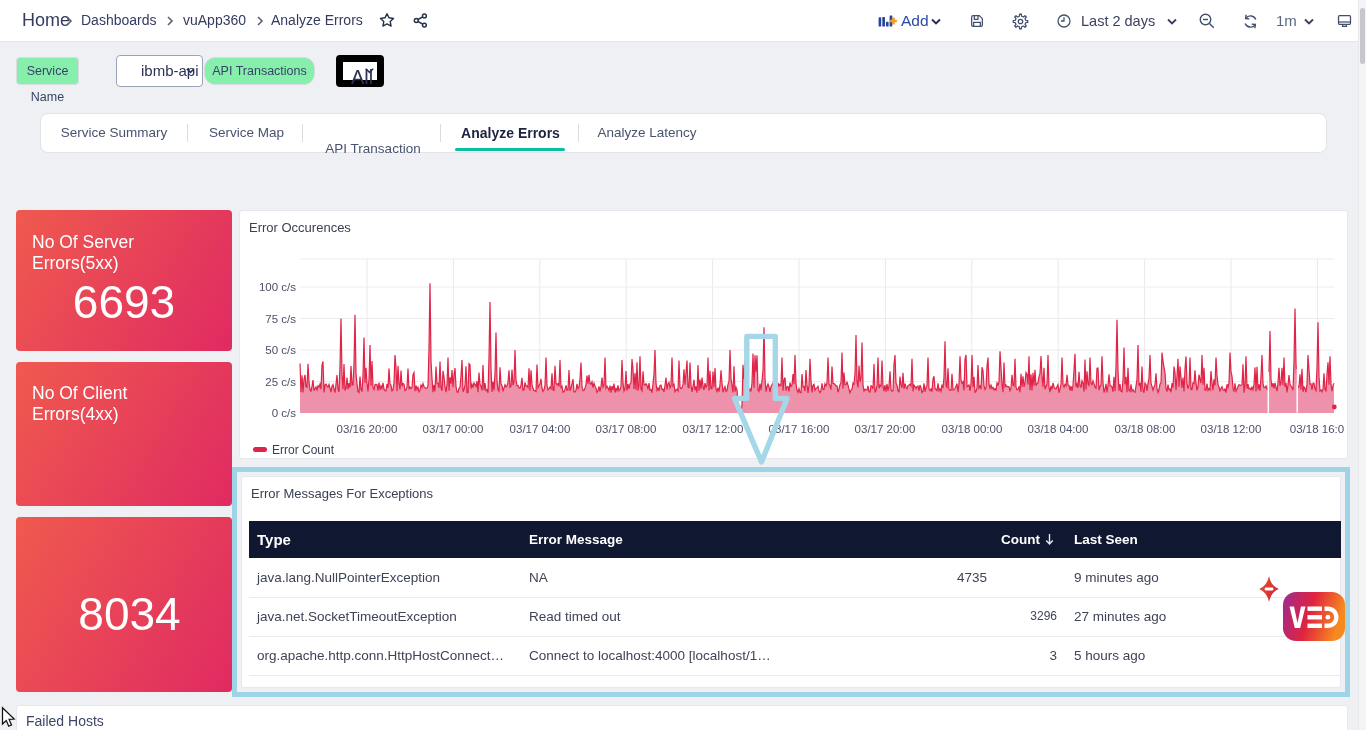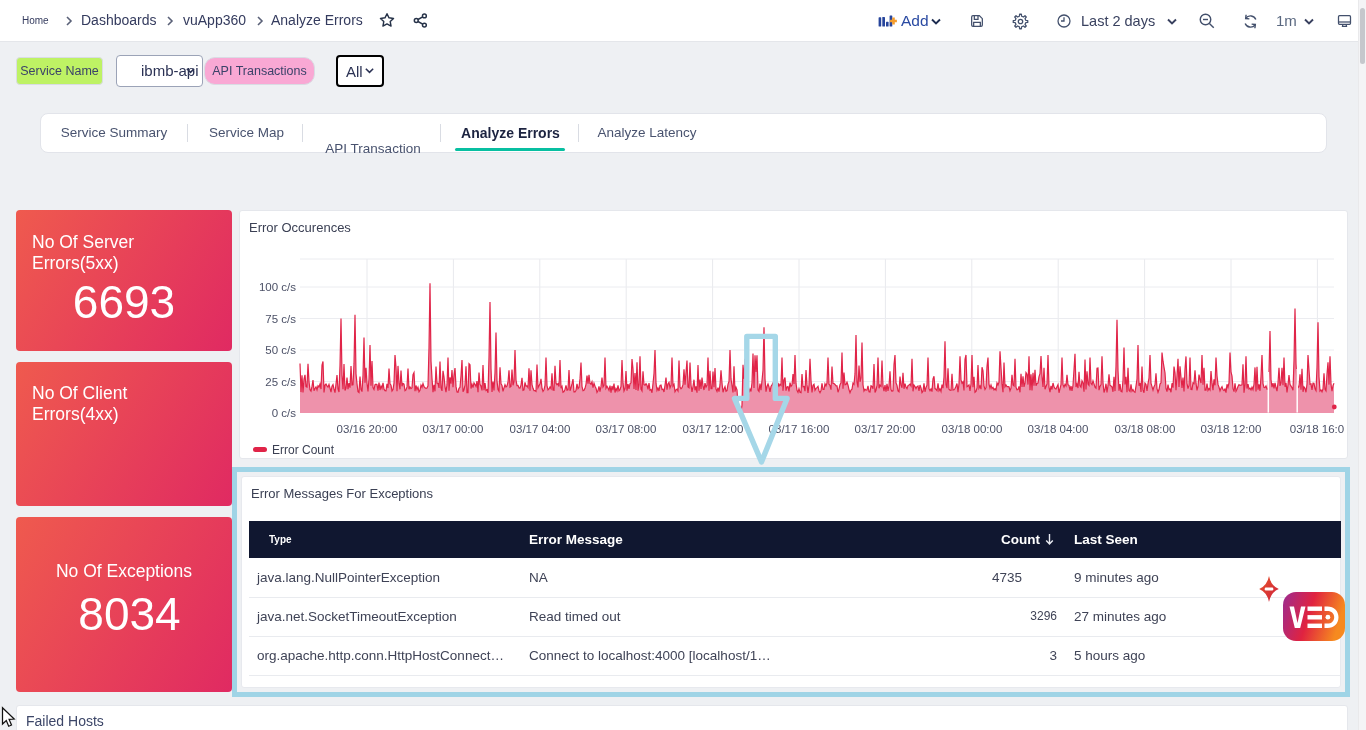--- a/index.html
+++ b/index.html
@@ -7,21 +7,21 @@
   font-family:"Liberation Sans",sans-serif; }
 .abs { position:absolute; }
 .panel { position:absolute; background:#fff; border:1px solid #e5e7ec; border-radius:3px; }
 .ptitle { position:absolute; font-size:13px; color:#3b4054; }
 .ic { position:absolute; }
 </style>
 </head>
 <body>
 
 <div class="abs" style="left:0;top:0;width:1366px;height:42px;background:#fff;border-bottom:1px solid #e4e6ea;"></div>
-<div class="abs" style="left:22px;top:0;height:28px;line-height:41px;font-size:10px;color:#343b5e;">
+<div class="abs" style="left:22px;top:0;height:28px;line-height:41px;font-size:18px;color:#343b5e;">
   <span>Home</span>
 </div>
 <div class="abs" style="left:81px;top:0;height:41px;line-height:41px;font-size:14px;color:#343b5e;">Dashboards</div>
 <div class="abs" style="left:183px;top:0;height:41px;line-height:41px;font-size:14px;color:#343b5e;">vuApp360</div>
 <div class="abs" style="left:271px;top:0;height:41px;line-height:41px;font-size:14px;color:#343b5e;">Analyze Errors</div>
 <svg class="ic" style="left:64px;top:15px" width="10" height="12" viewBox="0 0 10 12">
     <path d="M3 2 L7 6 L3 10" fill="none" stroke="#5a6178" stroke-width="1.6"></path>
   </svg>
 <svg class="ic" style="left:165px;top:15px" width="10" height="12" viewBox="0 0 10 12">
     <path d="M3 2 L7 6 L3 10" fill="none" stroke="#5a6178" stroke-width="1.6"></path>
@@ -101,27 +101,27 @@
   </svg>
 
 <svg class="ic" style="left:1336px;top:13px" width="17" height="16" viewBox="0 0 24 24">
     <g fill="none" stroke="#43506c" stroke-width="1.9">
       <rect x="3" y="4" width="18" height="13" rx="1.5"></rect>
       <path d="M3 13.5 H21"></path>
       <path d="M9.5 17 L9 20 H15 L14.5 17"></path>
     </g>
   </svg>
 
-<div class="abs" style="left:16px;top:57px;width:87px;height:28px;background:#bef264;border:1px solid #d9dce3;border-radius:4px;line-height:26px;text-align:center;font-size:12.5px;color:#3b4269;">Service Name</div>
+<div class="abs" style="left:16px;top:57px;width:63px;height:28px;background:#86efac;border:1px solid #d9dce3;border-radius:4px;line-height:26px;text-align:center;font-size:12.5px;color:#3b4269;">Service Name</div>
 <div class="abs" style="left:116px;top:55px;width:87px;height:32px;background:#fff;border:1px solid #9ba3b7;border-radius:4px;line-height:30px;font-size:15px;color:#2b3254;padding-left:24px;">ibmb-api</div>
 <svg class="ic" style="left:185px;top:67px" width="11" height="8" viewBox="0 0 12 8">
     <path d="M2 1.5 L6 5.5 L10 1.5" fill="none" stroke="#2b3254" stroke-width="1.7"></path>
   </svg>
-<div class="abs" style="left:204px;top:57px;width:111px;height:28px;background:#f9a8d4;border:1px solid #d9dce3;border-radius:11px;line-height:26px;text-align:center;font-size:12.5px;color:#3b4269;">API Transactions</div>
-<div class="abs" style="left:336px;top:55px;width:48px;height:32px;background:#fff;border:2px solid #000000;border-radius:4px;line-height:30px;font-size:15px;color:#2b3254;padding-left:8px;">All</div>
+<div class="abs" style="left:204px;top:57px;width:111px;height:28px;background:#86efac;border:1px solid #d9dce3;border-radius:11px;line-height:26px;text-align:center;font-size:12.5px;color:#3b4269;">API Transactions</div>
+<div class="abs" style="left:336px;top:55px;width:48px;height:32px;background:#fff;border:7px solid #000000;border-radius:4px;line-height:30px;font-size:20px;color:#2b3254;padding-left:8px;">All</div>
 <svg class="ic" style="left:364px;top:67px" width="11" height="8" viewBox="0 0 12 8">
     <path d="M2 1.5 L6 5.5 L10 1.5" fill="none" stroke="#2b3254" stroke-width="1.7"></path>
   </svg>
 
 <div class="abs" style="left:40px;top:113px;width:1287px;height:40px;background:#fff;border:1px solid #e2e4ea;border-radius:8px;"></div>
 <div class="abs" style="left:59px;top:113px;width:110px;height:40px;line-height:40px;text-align:center;font-size:13.5px;color:#49536f;">Service Summary</div>
 <div class="abs" style="left:207px;top:113px;width:79px;height:40px;line-height:40px;text-align:center;font-size:13.5px;color:#49536f;">Service Map</div>
 <div class="abs" style="left:323px;top:129px;width:100px;height:40px;line-height:40px;text-align:center;font-size:13.5px;color:#49536f;">API Transaction</div>
 <div class="abs" style="left:460px;top:113px;width:101px;height:40px;line-height:40px;text-align:center;font-size:14px;font-weight:bold;color:#1c2340;">Analyze Errors</div>
 <div class="abs" style="left:592px;top:113px;width:110px;height:40px;line-height:40px;text-align:center;font-size:13.5px;color:#49536f;white-space:nowrap;">Analyze Latency</div>
@@ -132,21 +132,20 @@
 <div class="abs" style="left:578px;top:124px;width:1px;height:18px;background:#d9dce3;"></div>
 
 <div class="abs" style="left:16px;top:210px;width:216px;height:141px;border-radius:4px;background:linear-gradient(120deg,#ef5a4e,#e02a62);color:#fff;">
   <div style="position:absolute;left:16px;top:22px;font-size:17.5px;line-height:21px;">No Of Server<br>Errors(5xx)</div>
   <div style="position:absolute;left:0;top:65px;width:100%;text-align:center;font-size:46px;">6693</div>
 </div>
 <div class="abs" style="left:16px;top:362px;width:216px;height:144px;border-radius:4px;background:linear-gradient(120deg,#ef5a4e,#e02a62);color:#fff;">
   <div style="position:absolute;left:16px;top:21px;font-size:17.5px;line-height:21px;">No Of Client<br>Errors(4xx)</div>
 </div>
 <div class="abs" style="left:16px;top:517px;width:216px;height:175px;border-radius:4px;background:linear-gradient(120deg,#ef5a4e,#e02a62);color:#fff;">
-  <div style="position:absolute;left:0;top:44px;width:100%;text-align:center;font-size:17.5px;">No Of Exceptions</div>
   <div style="position:absolute;left:0;top:70px;width:100%;text-align:center;font-size:46px;padding-left:11px;">8034</div>
 </div>
 
 <div class="panel" style="left:239px;top:210px;width:1109px;height:249px;"></div>
 <div class="ptitle" style="left:249px;top:220px;">Error Occurences</div>
 <svg width="1366" height="730" style="position:absolute;left:0;top:0;">
 <style>.ax{font:11.5px "Liberation Sans",sans-serif;fill:#4b5066;}</style>
 <line x1="367.0" y1="259" x2="367.0" y2="413" stroke="#e8e9ed" stroke-width="1"></line>
 <line x1="453.4" y1="259" x2="453.4" y2="413" stroke="#e8e9ed" stroke-width="1"></line>
 <line x1="539.8" y1="259" x2="539.8" y2="413" stroke="#e8e9ed" stroke-width="1"></line>
@@ -187,30 +186,30 @@
 <text x="296" y="385.5" text-anchor="end" class="ax">25 c/s</text>
 <text x="296" y="417" text-anchor="end" class="ax">0 c/s</text>
 </svg>
 <div class="abs" style="left:253px;top:447px;width:14px;height:4.5px;border-radius:2.5px;background:#e02448;"></div>
 <div class="abs" style="left:272px;top:443px;font-size:12px;color:#3a3f52;">Error Count</div>
 
 <div class="abs" style="left:232px;top:467px;width:1118px;height:230px;border:5.5px solid #9fd4e6;"></div>
 <div class="panel" style="left:241px;top:476px;width:1100px;height:212px;border-color:#e7e9ee;"></div>
 <div class="ptitle" style="left:251px;top:486px;">Error Messages For Exceptions</div>
 <div class="abs" style="left:249px;top:521px;width:1092px;height:37px;background:#101730;"></div>
-<div class="abs" style="left:257px;top:521px;height:37px;line-height:37px;font-size:10px;font-weight:bold;color:#fff;margin-left:12px;">Type</div>
+<div class="abs" style="left:257px;top:521px;height:37px;line-height:37px;font-size:15px;font-weight:bold;color:#fff;">Type</div>
 <div class="abs" style="left:529px;top:521px;height:37px;line-height:37px;font-size:13.5px;font-weight:bold;color:#fff;">Error Message</div>
 <div class="abs" style="left:940px;top:521px;width:100px;height:37px;line-height:37px;font-size:13.5px;font-weight:bold;color:#fff;text-align:right;">Count</div>
 <svg class="ic" style="left:1044px;top:533px" width="11" height="13" viewBox="0 0 11 13">
     <path d="M5.5 1 V10.6 M2.2 7.6 L5.5 11 L8.8 7.6" fill="none" stroke="#e9ebf2" stroke-width="1.4"></path>
   </svg>
 <div class="abs" style="left:1074px;top:521px;height:37px;line-height:37px;font-size:13.5px;font-weight:bold;color:#fff;">Last Seen</div>
 <div class="abs" style="left:257px;top:558px;height:39px;line-height:39px;font-size:13.5px;color:#3f4356;">java.lang.NullPointerException</div>
 <div class="abs" style="left:529px;top:558px;height:39px;line-height:39px;font-size:13.5px;color:#3f4356;">NA</div>
-<div class="abs" style="left:957px;top:558px;width:100px;height:39px;line-height:39px;font-size:13.5px;color:#3f4356;text-align:center;">4735</div>
+<div class="abs" style="left:957px;top:558px;width:100px;height:39px;line-height:39px;font-size:13.5px;color:#3f4356;text-align:left;">4735</div>
 <div class="abs" style="left:1074px;top:558px;height:39px;line-height:39px;font-size:13.5px;color:#3f4356;">9 minutes ago</div>
 <div class="abs" style="left:249px;top:597px;width:1092px;height:1px;background:#e9ebef;"></div>
 <div class="abs" style="left:257px;top:597px;height:39px;line-height:39px;font-size:13.5px;color:#3f4356;">java.net.SocketTimeoutException</div>
 <div class="abs" style="left:529px;top:597px;height:39px;line-height:39px;font-size:13.5px;color:#3f4356;">Read timed out</div>
 <div class="abs" style="left:957px;top:597px;width:100px;height:39px;line-height:39px;font-size:12px;color:#3f4356;text-align:right;">3296</div>
 <div class="abs" style="left:1074px;top:597px;height:39px;line-height:39px;font-size:13.5px;color:#3f4356;">27 minutes ago</div>
 <div class="abs" style="left:249px;top:636px;width:1092px;height:1px;background:#e9ebef;"></div>
 <div class="abs" style="left:257px;top:636px;height:39px;line-height:39px;font-size:13.5px;color:#3f4356;">org.apache.http.conn.HttpHostConnect…</div>
 <div class="abs" style="left:529px;top:636px;height:39px;line-height:39px;font-size:13.5px;color:#3f4356;">Connect to localhost:4000 [localhost/1…</div>
 <div class="abs" style="left:957px;top:636px;width:100px;height:39px;line-height:39px;font-size:13.5px;color:#3f4356;text-align:right;">3</div>

